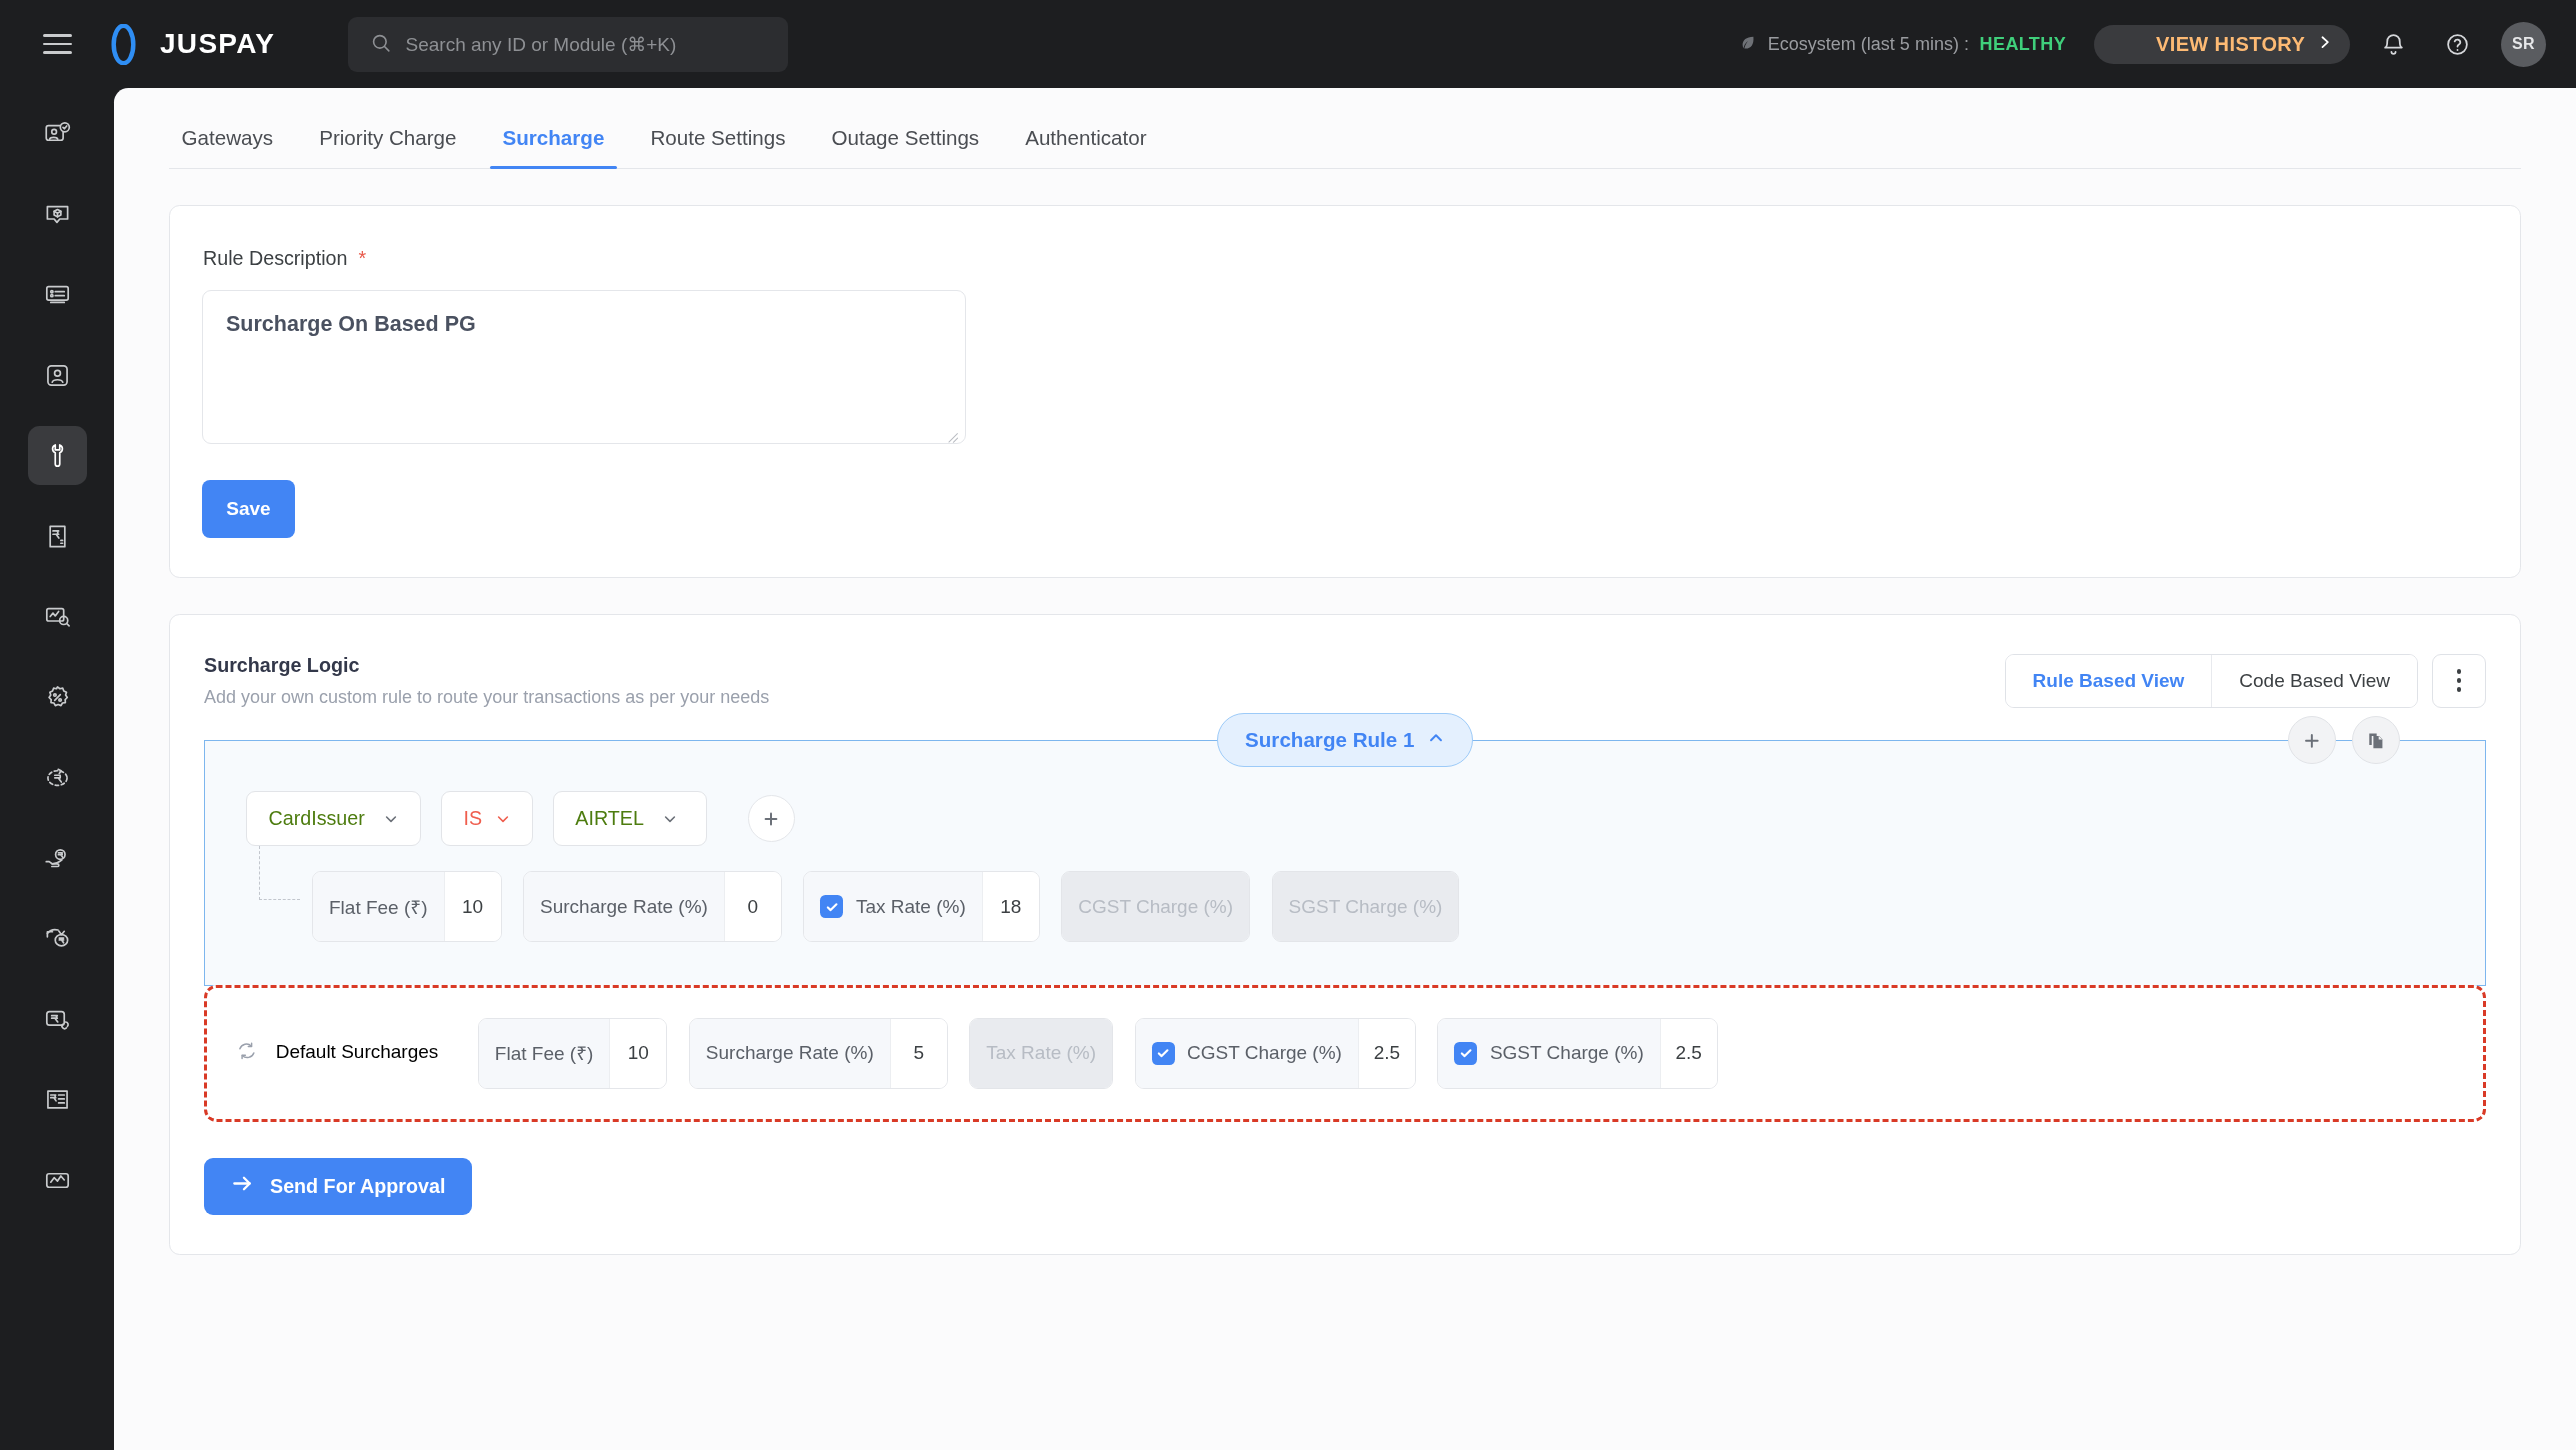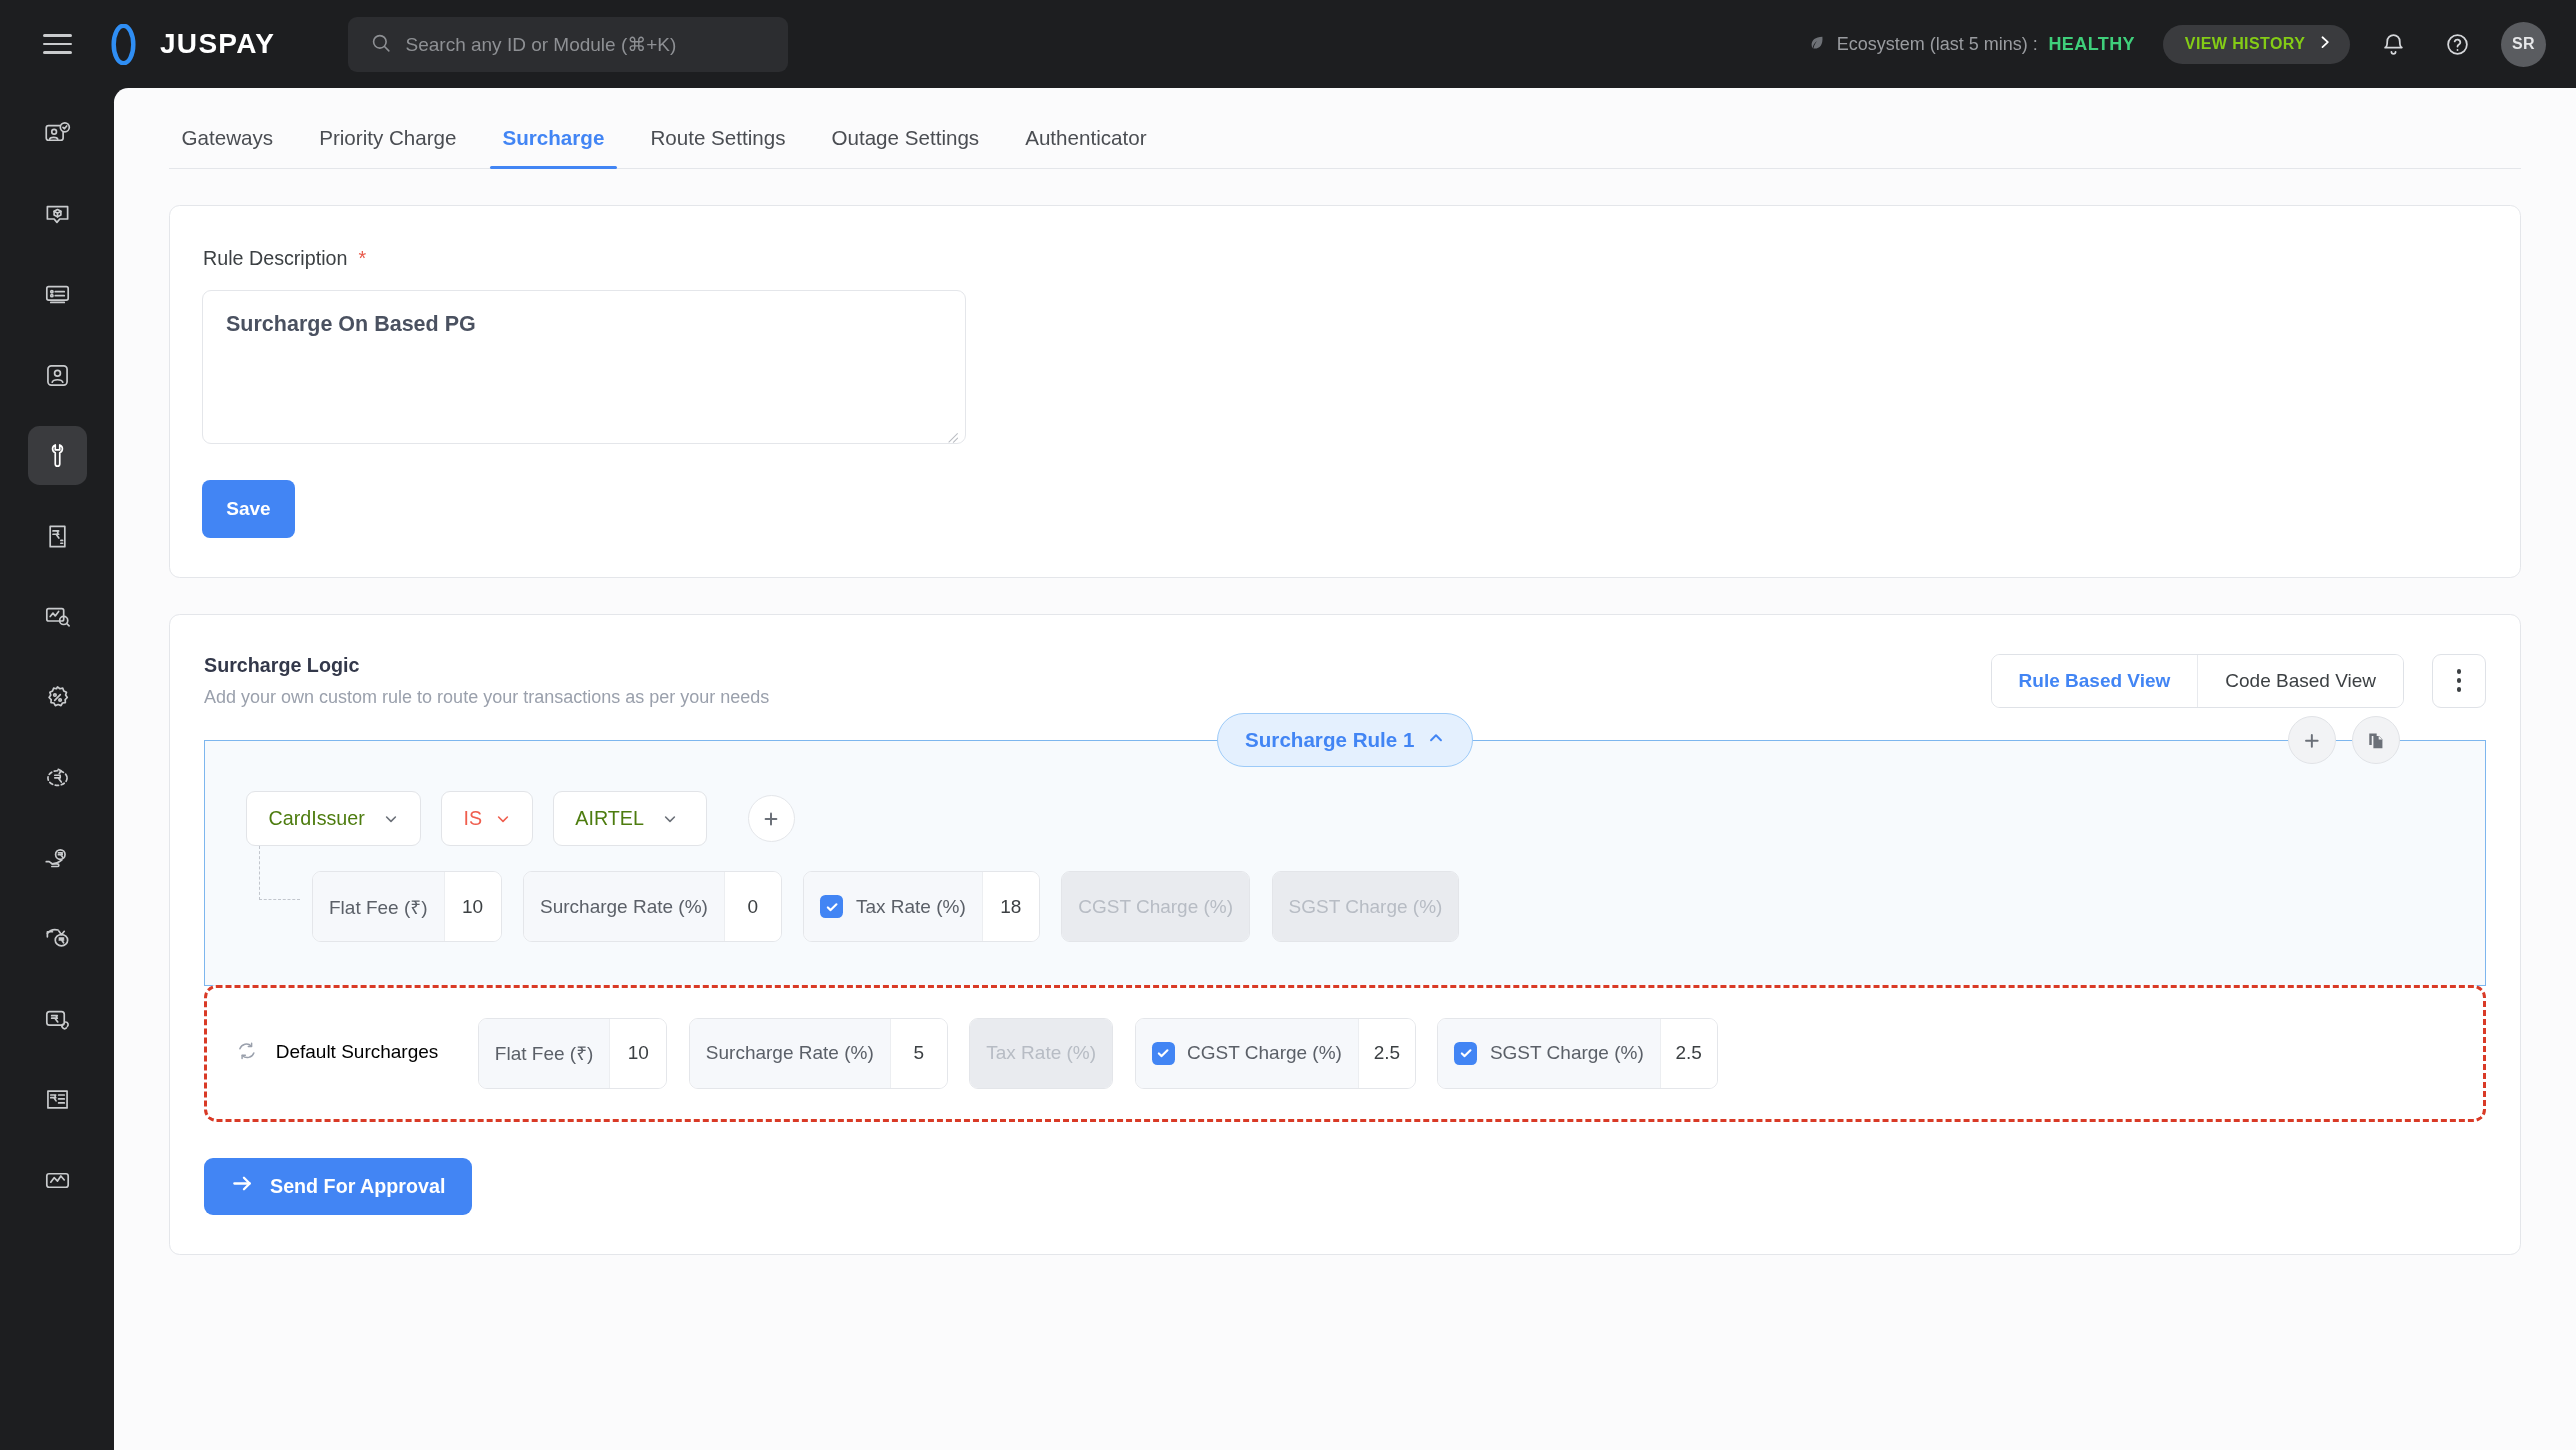--- a/index.html
+++ b/index.html
@@ -43,21 +43,21 @@
 
   .top-right { margin-left: auto; display: flex; align-items: center; gap: 23px; }
   .eco { display: flex; align-items: center; gap: 10.7px; }
   .eco-label { color: #9a9ca0; font-size: 18px; }
   .eco-status { color: #3fcf7b; font-size: 18px; font-weight: 700; letter-spacing: 0.4px; }
   .view-history {
     background: #3a3b3e; border-radius: 19.7px; height: 39px;
     display: flex; align-items: center; gap: 12.5px;
     padding: 0 18px 0 21.5px; cursor: pointer; margin-left: 5.4px;
   }
-  .view-history .vh-txt { color:#84cc16; font-size: 16px; font-weight: 700; letter-spacing:0.4px; }
+  .view-history .vh-txt { color:#fdba74; font-size: 20px; font-weight: 700; letter-spacing:0.4px;margin-left:40px; }
   .icon-btn { width: 41px; height: 41px; display:flex; align-items:center; justify-content:center; cursor:pointer; }
   .avatar {
     width: 45px; height: 45px; border-radius: 50%;
     background: #5a5c60; color: #e6e7e9;
     display:flex; align-items:center; justify-content:center;
     font-size: 16px; font-weight: 700; letter-spacing: 0.4px; cursor:pointer;
   }
 
   
   .shell { flex: 1; display: flex; min-height: 0; }
@@ -142,21 +142,21 @@
   }
 
   
   .card-logic { padding: 30px 0 0 0; }
   .logic-head {
     display: flex; align-items: flex-start;
     padding: 9px 34px 0 34px;
   }
   .logic-title { font-size: 19.7px; font-weight: 700; color: #33384a; }
   .logic-sub { font-size: 18px; color: #9aa0ac; margin-top: 10.7px; }
-  .logic-head-right { margin-left: auto; display: flex; align-items: flex-start; gap: 28px; }
+  .logic-head-right { margin-left: auto; display: flex; align-items: flex-start; gap: 14px; }
   .seg {
     display: flex; border: 0.9px solid #dfe2e7; border-radius: 9px; overflow: hidden;
     background: #fff; height: 54px;
   }
   .seg-btn {
     display:flex; align-items:center; padding: 0 27px; font-size: 19px;
     color: #3c4043; cursor: pointer; background: #fff;
   }
   .seg-btn.active { color: #4285f4; font-weight: 700; }
   .seg-btn + .seg-btn { border-left: 0.9px solid #e8eaee; }

